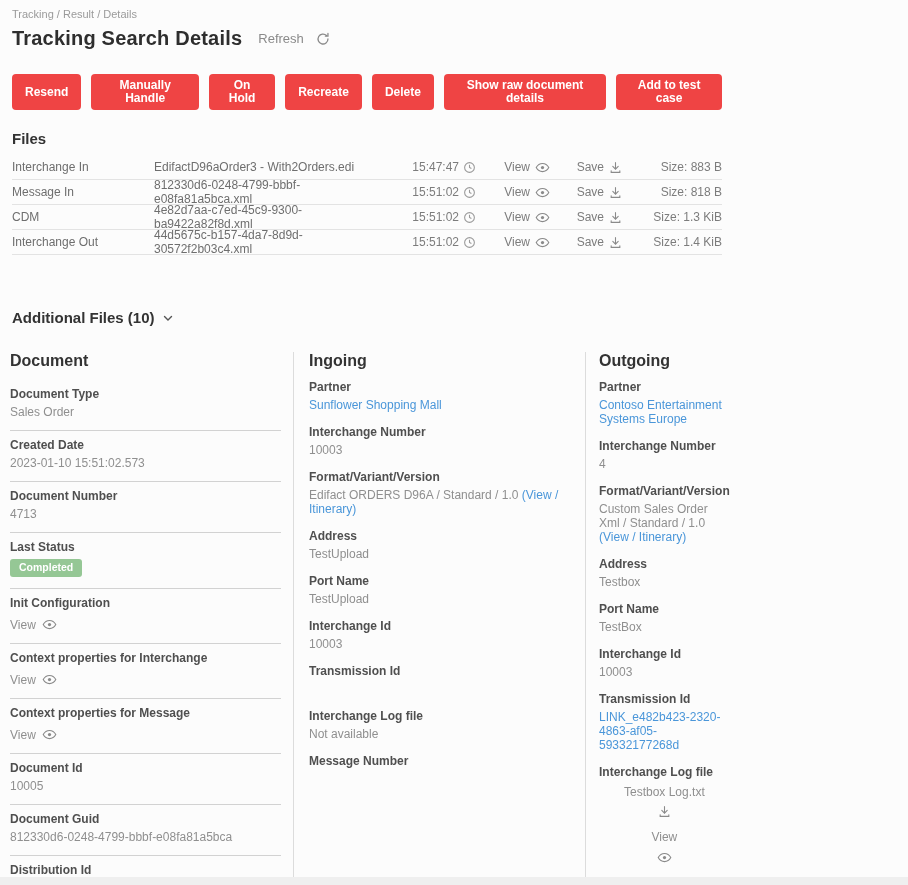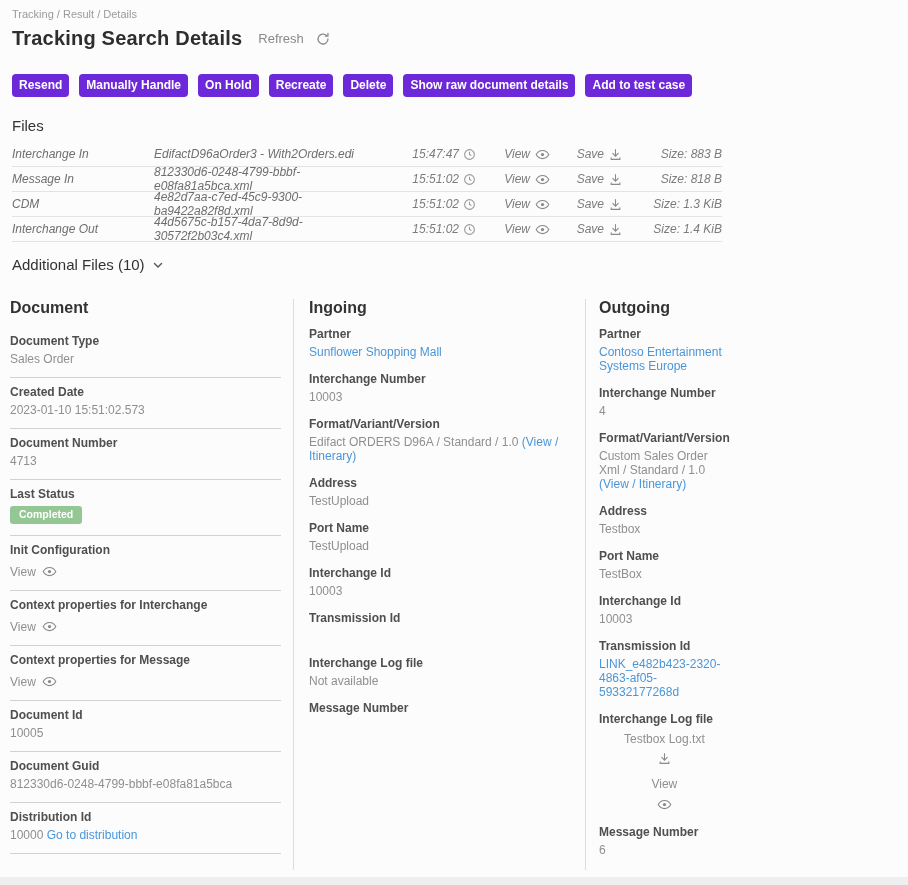--- a/index.html
+++ b/index.html
@@ -15,42 +15,42 @@
 
   
   .breadcrumb { padding: 8px 2px 0; font-size: 11px; color: #9a9a9a; }
   .title-row { display: flex; align-items: center; gap: 16px; margin-top: 7px; padding-left: 2px; }
   .page-title { font-size: 20px; font-weight: 700; color: #2e2e2e; letter-spacing: 0.2px; }
   .refresh { display: inline-flex; align-items: center; gap: 12px; font-size: 13px; color: #8a8a8a; cursor: pointer; }
 
   
   .actions { display: flex; gap: 10px; margin-top: 24px; padding-left: 2px; }
   .btn {
-    background: #6d28d9; color: #fff; border: none; border-radius: 4px;
+    background: #ef4444; color: #fff; border: none; border-radius: 4px;
     font-family: "Liberation Sans", sans-serif;
-    font-size: 12px; font-weight: 700; padding: 5px 7px; cursor: pointer; line-height: 1.1;
+    font-size: 12px; font-weight: 700; padding: 5px 13px; cursor: pointer; line-height: 1.1;
   }
 
   
   .files { margin-top: 20px; padding-left: 2px; }
-  .section-title { font-size: 15px; font-weight: 400; color: #333; }
-  .file-rows { margin-top: 8px; font-style: italic; }
+  .section-title { font-size: 15px; font-weight: 700; color: #333; }
+  .file-rows { margin-top: 8px; }
   .file-row {
     display: flex; align-items: center; height: 25px;
     border-bottom: 1px solid #e3e3e3; font-size: 12px; color: #6e6e6e;
   }
   .file-label { width: 142px; flex: none; }
   .file-name { flex: 1; }
   .file-time { width: 86px; flex: none; display: flex; justify-content: flex-end; align-items: center; gap: 4px; color: #7c7c7c; }
   .file-view { width: 74px; flex: none; display: flex; justify-content: flex-end; align-items: center; gap: 5px; cursor: pointer; color: #7c7c7c; }
   .file-save { width: 72px; flex: none; display: flex; justify-content: flex-end; align-items: center; gap: 5px; cursor: pointer; color: #7c7c7c; }
   .file-size { width: 100px; flex: none; text-align: right; color: #7c7c7c; }
 
   
-  .additional { margin-top: 14px; padding-left: 2px; display: flex; align-items: center; gap: 6px; cursor: pointer; }
+  .additional { margin-top: 54px; padding-left: 2px; display: flex; align-items: center; gap: 6px; cursor: pointer; }
 
   
   .columns { display: flex; align-items: stretch; margin-top: 26px; }
   .col { font-size: 12px; }
   .col-document { width: 283px; flex: none; padding-right: 12px; }
   .col-ingoing  { width: 292px; flex: none; border-left: 1px solid #dcdcdc; padding-left: 15px; padding-right: 10px; }
   .col-outgoing { flex: 1; border-left: 1px solid #dcdcdc; padding-left: 13px; }
   .col-title { font-size: 16px; font-weight: 700; color: #333; margin-bottom: 10px; }
 
   .doc-field { border-bottom: 1px solid #d2d2d2; padding: 7px 0 11px; }

